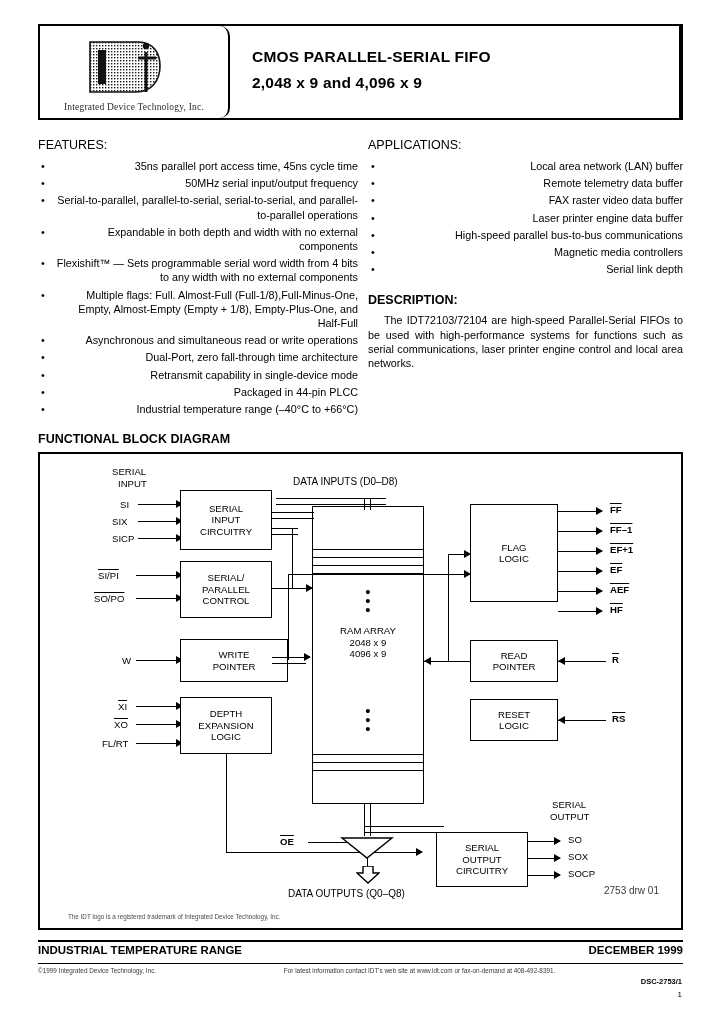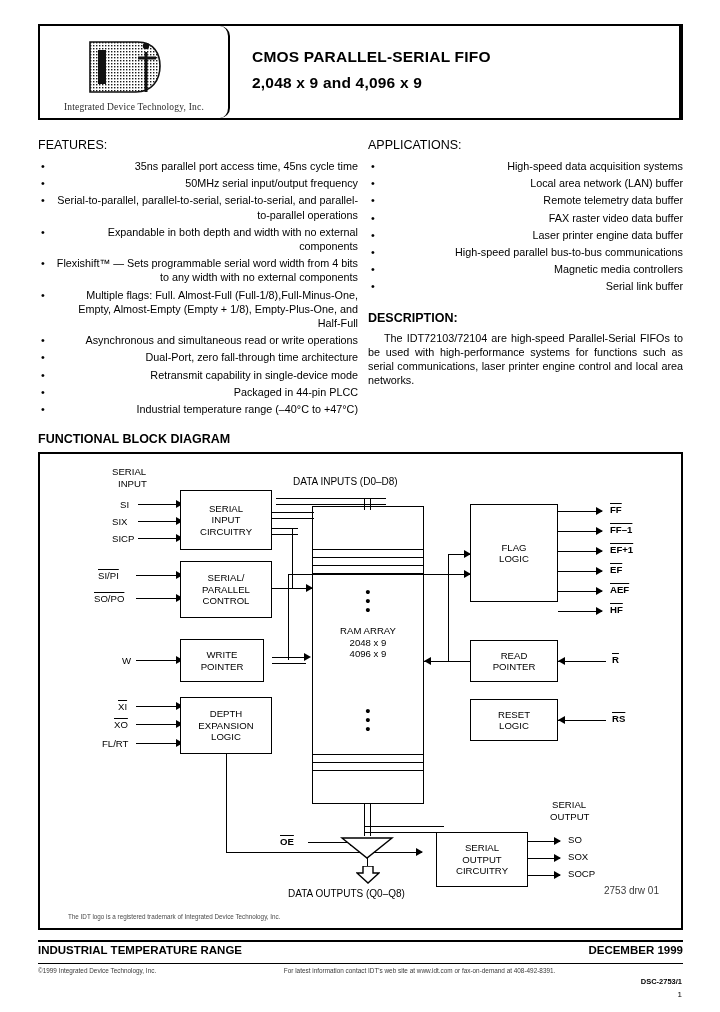--- a/index.html
+++ b/index.html
@@ -302,35 +302,34 @@
       <li>35ns parallel port access time, 45ns cycle time</li>
       <li>50MHz serial input/output frequency</li>
       <li>Serial-to-parallel, parallel-to-serial, serial-to-serial, and parallel-to-parallel operations</li>
       <li>Expandable in both depth and width with no external components</li>
       <li>Flexishift™ — Sets programmable serial word width from 4 bits to any width with no external components</li>
       <li>Multiple flags: Full. Almost-Full (Full-1/8),Full-Minus-One, Empty, Almost-Empty (Empty + 1/8), Empty-Plus-One, and Half-Full</li>
       <li>Asynchronous and simultaneous read or write operations</li>
       <li>Dual-Port, zero fall-through time architecture</li>
       <li>Retransmit capability in single-device mode</li>
       <li>Packaged in 44-pin PLCC</li>
-      <li>Industrial temperature range (–40°C to +47°C)</li>
+      <li>Industrial temperature range (–40°C to +66°C)</li>
     </ul>
   </div>
 
   <div class="col-right">
     <h2 class="sec">APPLICATIONS:</h2>
     <ul class="bul">
-      <li>High-speed data acquisition systems</li>
       <li>Local area network (LAN) buffer</li>
       <li>Remote telemetry data buffer</li>
       <li>FAX raster video data buffer</li>
       <li>Laser printer engine data buffer</li>
       <li>High-speed parallel bus-to-bus communications</li>
       <li>Magnetic media controllers</li>
-      <li>Serial link buffer</li>
+      <li>Serial link depth</li>
     </ul>
     <div class="desc-head">DESCRIPTION:</div>
     <div class="desc-body">The IDT72103/72104 are high-speed Parallel-Serial FIFOs to be used with high-performance systems for functions such as serial communications, laser printer engine control and local area networks.</div>
   </div>
 
   <div class="fbd-title">FUNCTIONAL BLOCK DIAGRAM</div>
   <div class="fbd-box">
     <div class="fbd-inner">
 
       <div class="lbl" style="left:72px; top:12px; font-size:9.6px;">SERIAL</div>
@@ -378,21 +377,21 @@
         <span>INPUT</span>
         <span>CIRCUITRY</span>
       </div>
 
       <div class="blk" style="left:140px; top:107px; width:92px; height:57px;">
         <span>SERIAL/</span>
         <span>PARALLEL</span>
         <span>CONTROL</span>
       </div>
 
-      <div class="blk" style="left:140px; top:185px; width:84px; height:43px;">
+      <div class="blk" style="left:140px; top:185px; width:108px; height:43px;">
         <span>WRITE</span>
         <span>POINTER</span>
       </div>
 
       <div class="blk" style="left:140px; top:243px; width:92px; height:57px;">
         <span>DEPTH</span>
         <span>EXPANSION</span>
         <span>LOGIC</span>
       </div>
 

